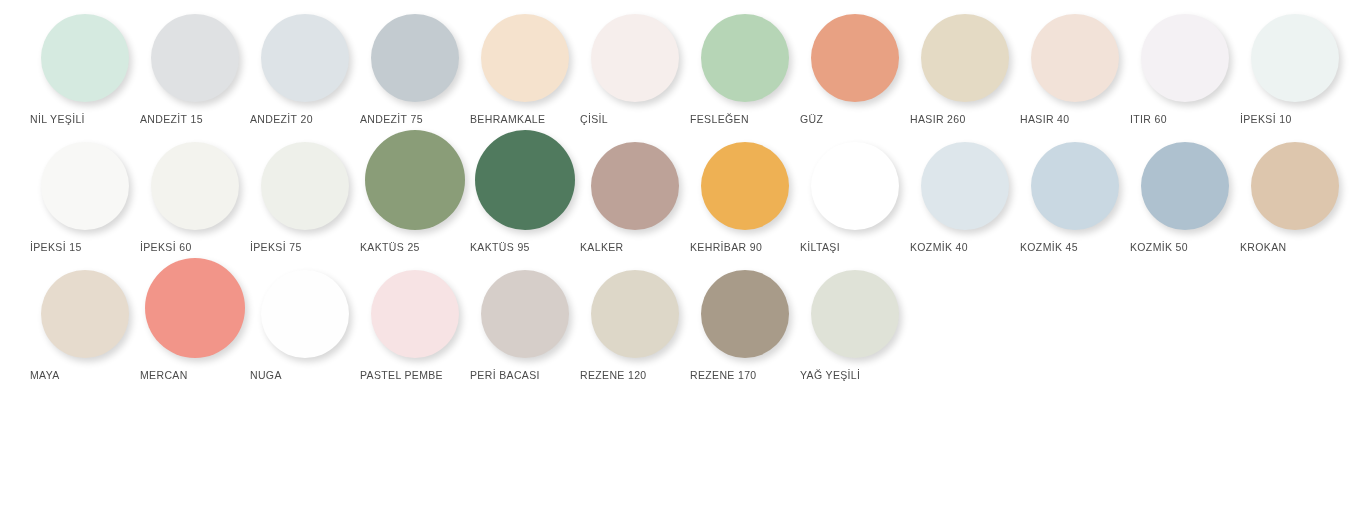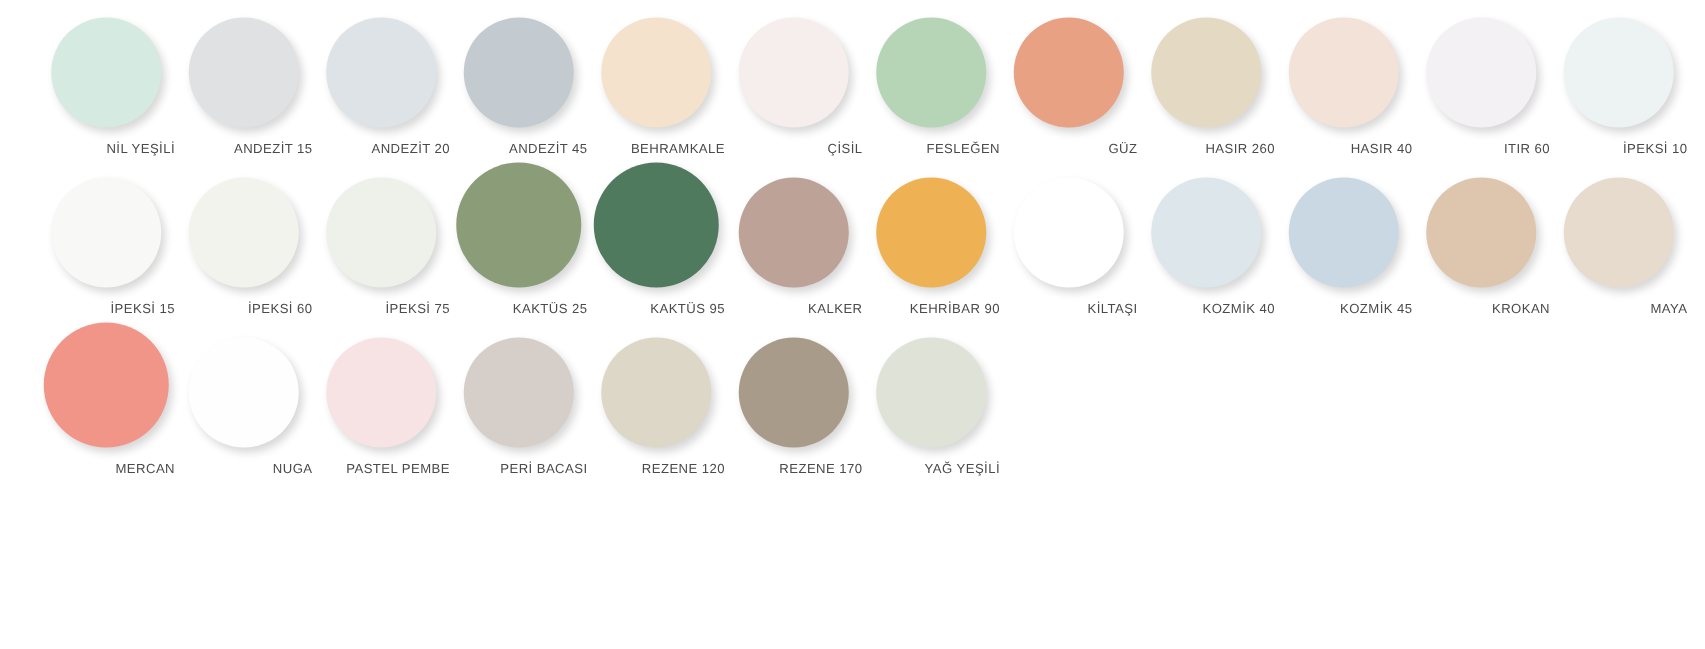--- a/index.html
+++ b/index.html
@@ -23,21 +23,21 @@
     padding: 6px 0 0 30px;
     box-sizing: border-box;
   }
 
   .swatch-cell {
     position: relative;
     width: 110px;
     height: 128px;
     display: flex;
     flex-direction: column;
-    align-items: flex-end;
+    align-items: flex-start;
   }
 
   
   .swatch-chip-wrap {
     height: 96px;
     width: 100%;
     display: flex;
     align-items: flex-end;
     justify-content: center;
   }
@@ -84,21 +84,21 @@
     <div class="swatch-cell">
       <div class="swatch-chip-wrap">
         <div class="swatch-chip" style="background: rgb(221, 227, 231);"></div>
       </div>
       <div class="swatch-label">ANDEZİT 20</div>
     </div>
     <div class="swatch-cell">
       <div class="swatch-chip-wrap">
         <div class="swatch-chip" style="background: rgb(195, 203, 208);"></div>
       </div>
-      <div class="swatch-label">ANDEZİT 45</div>
+      <div class="swatch-label">ANDEZİT 75</div>
     </div>
     <div class="swatch-cell">
       <div class="swatch-chip-wrap">
         <div class="swatch-chip" style="background: rgb(245, 226, 205);"></div>
       </div>
       <div class="swatch-label">BEHRAMKALE</div>
     </div>
     <div class="swatch-cell">
       <div class="swatch-chip-wrap">
         <div class="swatch-chip" style="background: rgb(246, 238, 236);"></div>
@@ -196,20 +196,26 @@
       <div class="swatch-label">KOZMİK 40</div>
     </div>
     <div class="swatch-cell">
       <div class="swatch-chip-wrap">
         <div class="swatch-chip" style="background: rgb(201, 216, 226);"></div>
       </div>
       <div class="swatch-label">KOZMİK 45</div>
     </div>
     <div class="swatch-cell">
       <div class="swatch-chip-wrap">
+        <div class="swatch-chip" style="background: rgb(174, 193, 207);"></div>
+      </div>
+      <div class="swatch-label">KOZMİK 50</div>
+    </div>
+    <div class="swatch-cell">
+      <div class="swatch-chip-wrap">
         <div class="swatch-chip" style="background: rgb(221, 198, 173);"></div>
       </div>
       <div class="swatch-label">KROKAN</div>
     </div>
     <div class="swatch-cell">
       <div class="swatch-chip-wrap">
         <div class="swatch-chip" style="background: rgb(230, 219, 205);"></div>
       </div>
       <div class="swatch-label">MAYA</div>
     </div>

